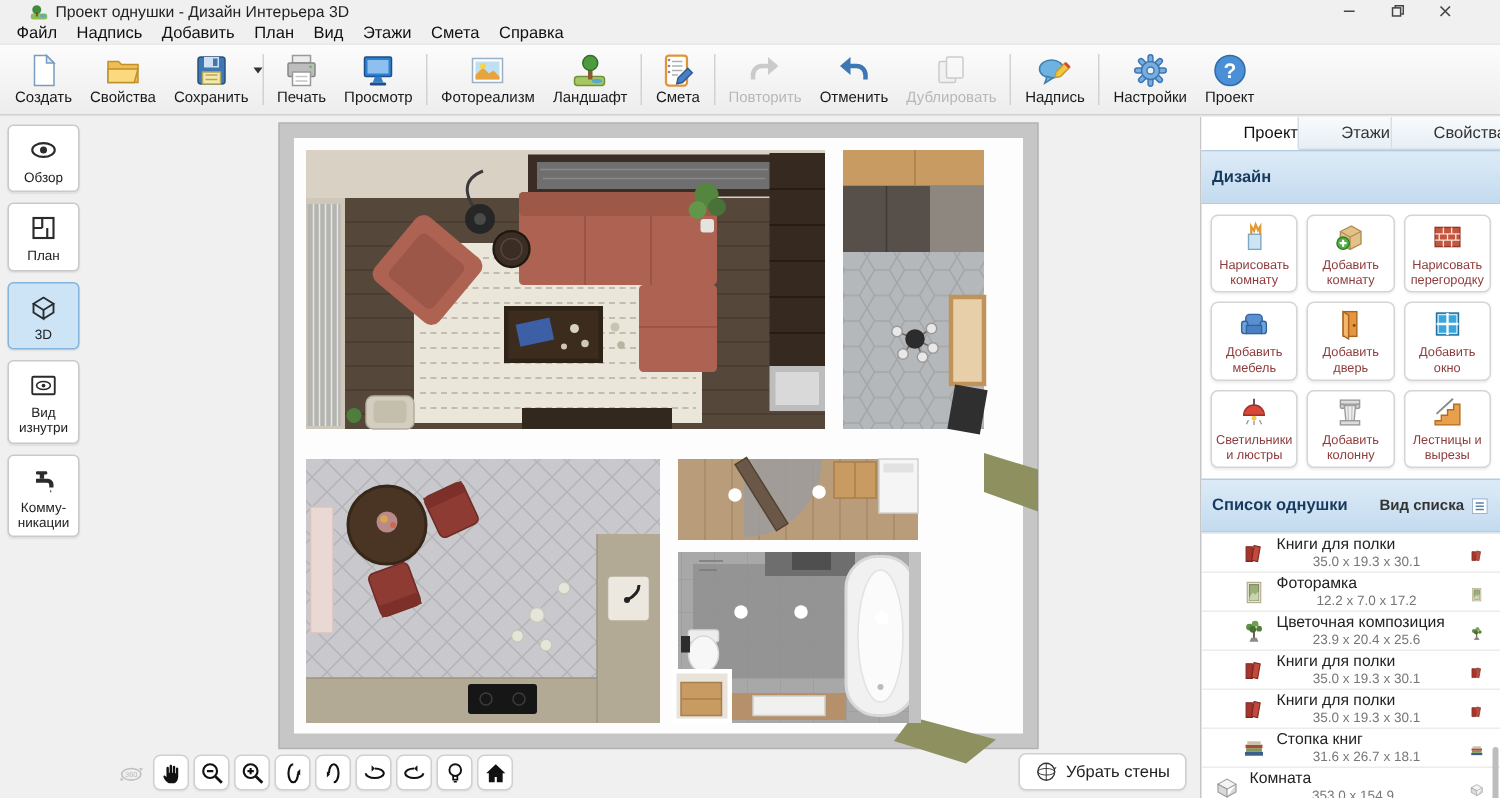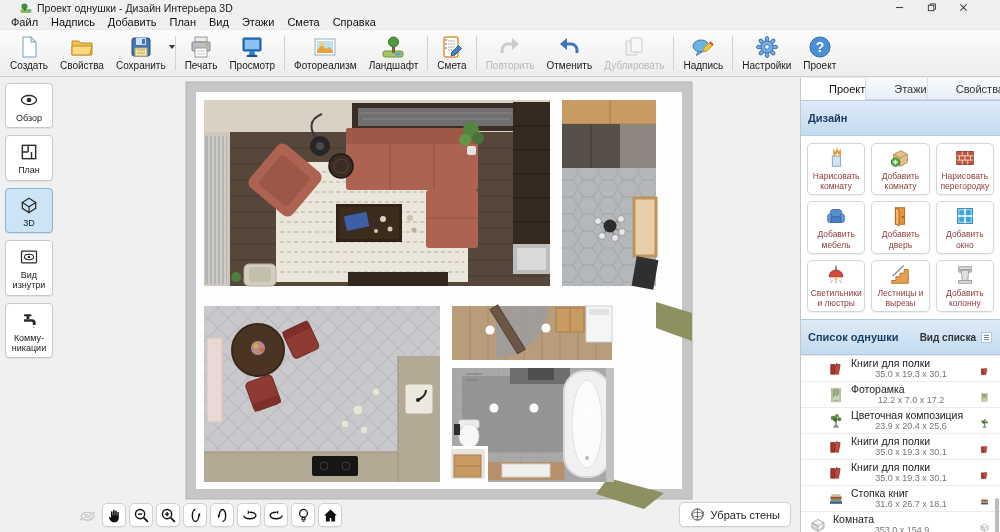--- a/index.html
+++ b/index.html
@@ -904,30 +904,30 @@
 
         <div class="dz-btn">
           <svg>
             <use href="#dz-lamp"></use>
           </svg>
           <span>Светильники и люстры</span>
         </div>
 
         <div class="dz-btn">
           <svg>
+            <use href="#dz-column"></use>
+          </svg>
+          <span>Добавить колонну</span>
+        </div>
+
+        <div class="dz-btn">
+          <svg>
             <use href="#dz-stairs"></use>
           </svg>
           <span>Лестницы и вырезы</span>
-        </div>
-
-        <div class="dz-btn">
-          <svg>
-            <use href="#dz-column"></use>
-          </svg>
-          <span>Добавить колонну</span>
         </div>
       </div>
 
     <div class="sec-head">
       <span>Список однушки</span>
       <span class="view-switch">
         <span>Вид списка</span>
         <svg>
             <use href="#ic-listview"></use>
           </svg>

